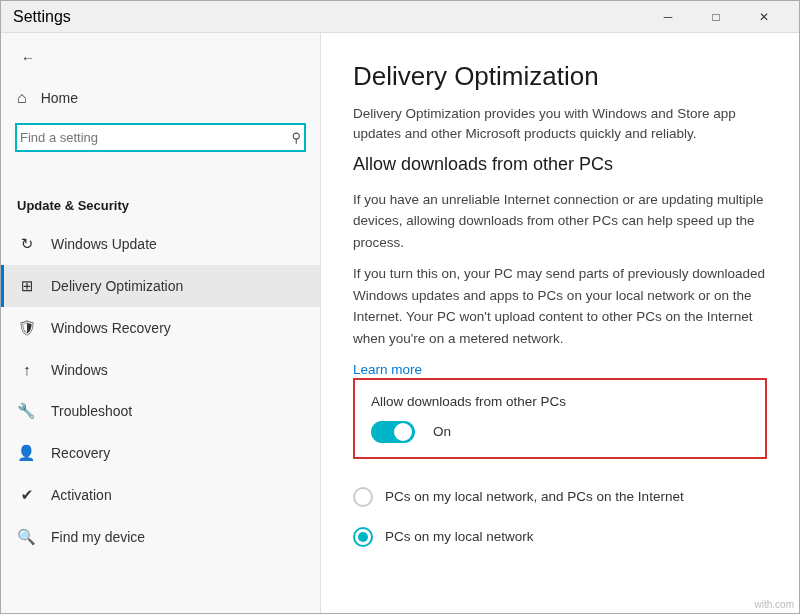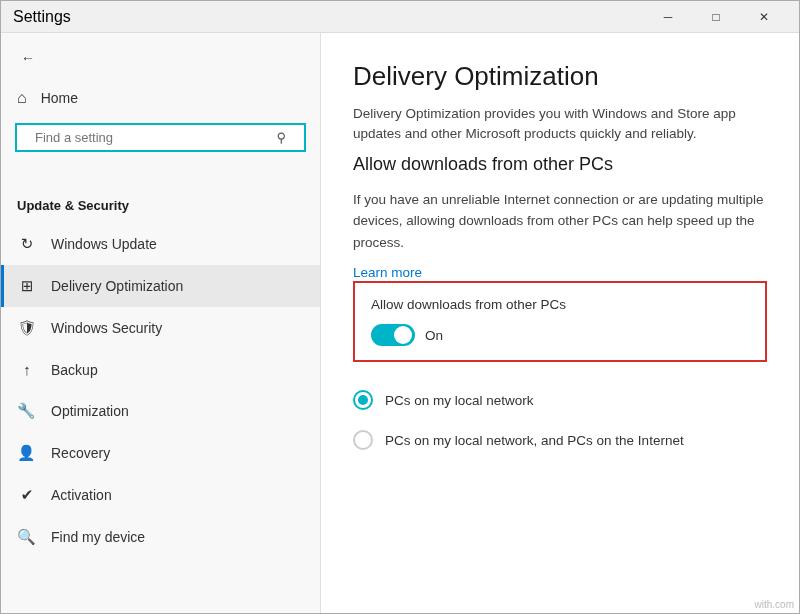--- a/index.html
+++ b/index.html
@@ -91,21 +91,21 @@
       color: #333;
     }
     .home-icon { font-size: 16px; }
 
     .search-box {
       margin: 6px 14px 14px 14px;
       display: flex;
       align-items: center;
       border: 2px solid #00b4c8;
       background: #fff;
-      padding: 5px 18px;
+      padding: 5px 3px;
       gap: 6px;
     }
     .search-box input {
       border: none;
       outline: none;
       font-size: 13px;
       width: 100%;
       color: #333;
       background: transparent;
     }
@@ -199,21 +199,21 @@
 
     .toggle-box-title {
       font-size: 13.5px;
       color: #333;
       margin-bottom: 12px;
     }
 
     .toggle-row {
       display: flex;
       align-items: center;
-      gap: 10px;
+      gap: 18px;
     }
 
     
     .toggle-switch {
       width: 44px;
       height: 22px;
       background: #00b4c8;
       border-radius: 11px;
       position: relative;
       cursor: pointer;
@@ -317,31 +317,31 @@
       <span>Windows Update</span>
     </div>
 
     <div class="sidebar-item active">
       <span class="sidebar-item-icon">⊞</span>
       <span>Delivery Optimization</span>
     </div>
 
     <div class="sidebar-item">
       <span class="sidebar-item-icon">🛡</span>
-      <span>Windows Security</span>
+      <span>Windows Recovery</span>
     </div>
 
     <div class="sidebar-item">
       <span class="sidebar-item-icon">↑</span>
-      <span>Backup</span>
+      <span>Windows</span>
     </div>
 
     <div class="sidebar-item">
       <span class="sidebar-item-icon">🔧</span>
-      <span>Optimization</span>
+      <span>Troubleshoot</span>
     </div>
 
     <div class="sidebar-item">
       <span class="sidebar-item-icon">👤</span>
       <span>Recovery</span>
     </div>
 
     <div class="sidebar-item">
       <span class="sidebar-item-icon">✔</span>
       <span>Activation</span>
@@ -357,40 +357,41 @@
   <div class="content">
 
     <h1 class="page-title">Delivery Optimization</h1>
 
     <p class="page-desc">Delivery Optimization provides you with Windows and Store app updates and other Microsoft products quickly and reliably.</p>
 
     <h2 class="section-subtitle">Allow downloads from other PCs</h2>
 
     <p class="section-text">If you have an unreliable Internet connection or are updating multiple devices, allowing downloads from other PCs can help speed up the process.</p>
 
+    <p class="section-text">If you turn this on, your PC may send parts of previously downloaded Windows updates and apps to PCs on your local network or on the Internet. Your PC won't upload content to other PCs on the Internet when you're on a metered network.</p>
 
     <a class="learn-more">Learn more</a>
 
     
     <div class="toggle-box">
       <div class="toggle-box-title">Allow downloads from other PCs</div>
       <div class="toggle-row">
         <div class="toggle-switch"></div>
         <span class="toggle-label">On</span>
       </div>
     </div>
 
     
     <div class="radio-option">
+      <div class="radio-circle"></div>
+      <span>PCs on my local network, and PCs on the Internet</span>
+    </div>
+
+    
+    <div class="radio-option">
       <div class="radio-circle selected"></div>
       <span>PCs on my local network</span>
     </div>
 
-    
-    <div class="radio-option">
-      <div class="radio-circle"></div>
-      <span>PCs on my local network, and PCs on the Internet</span>
-    </div>
-
   </div>
 </div>
 
 <div class="watermark">with.com</div>
 
 </body></html>

